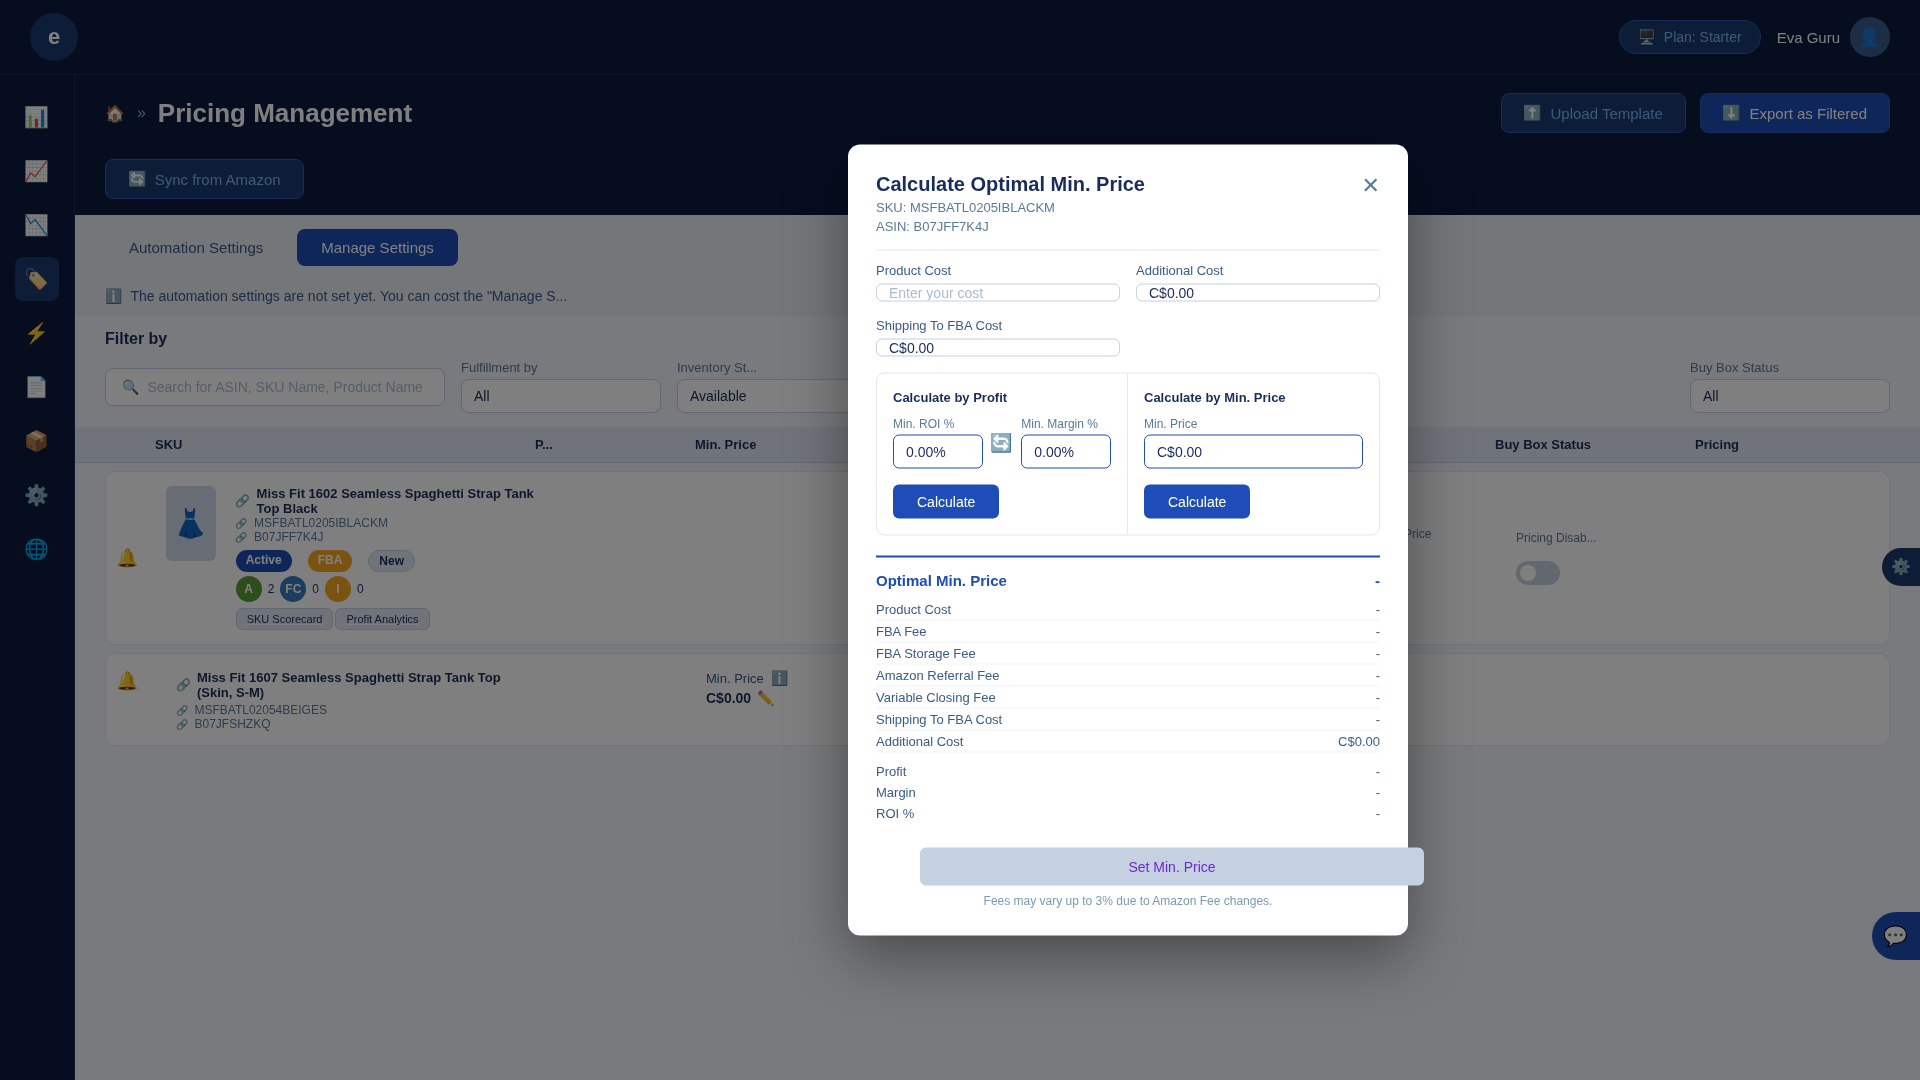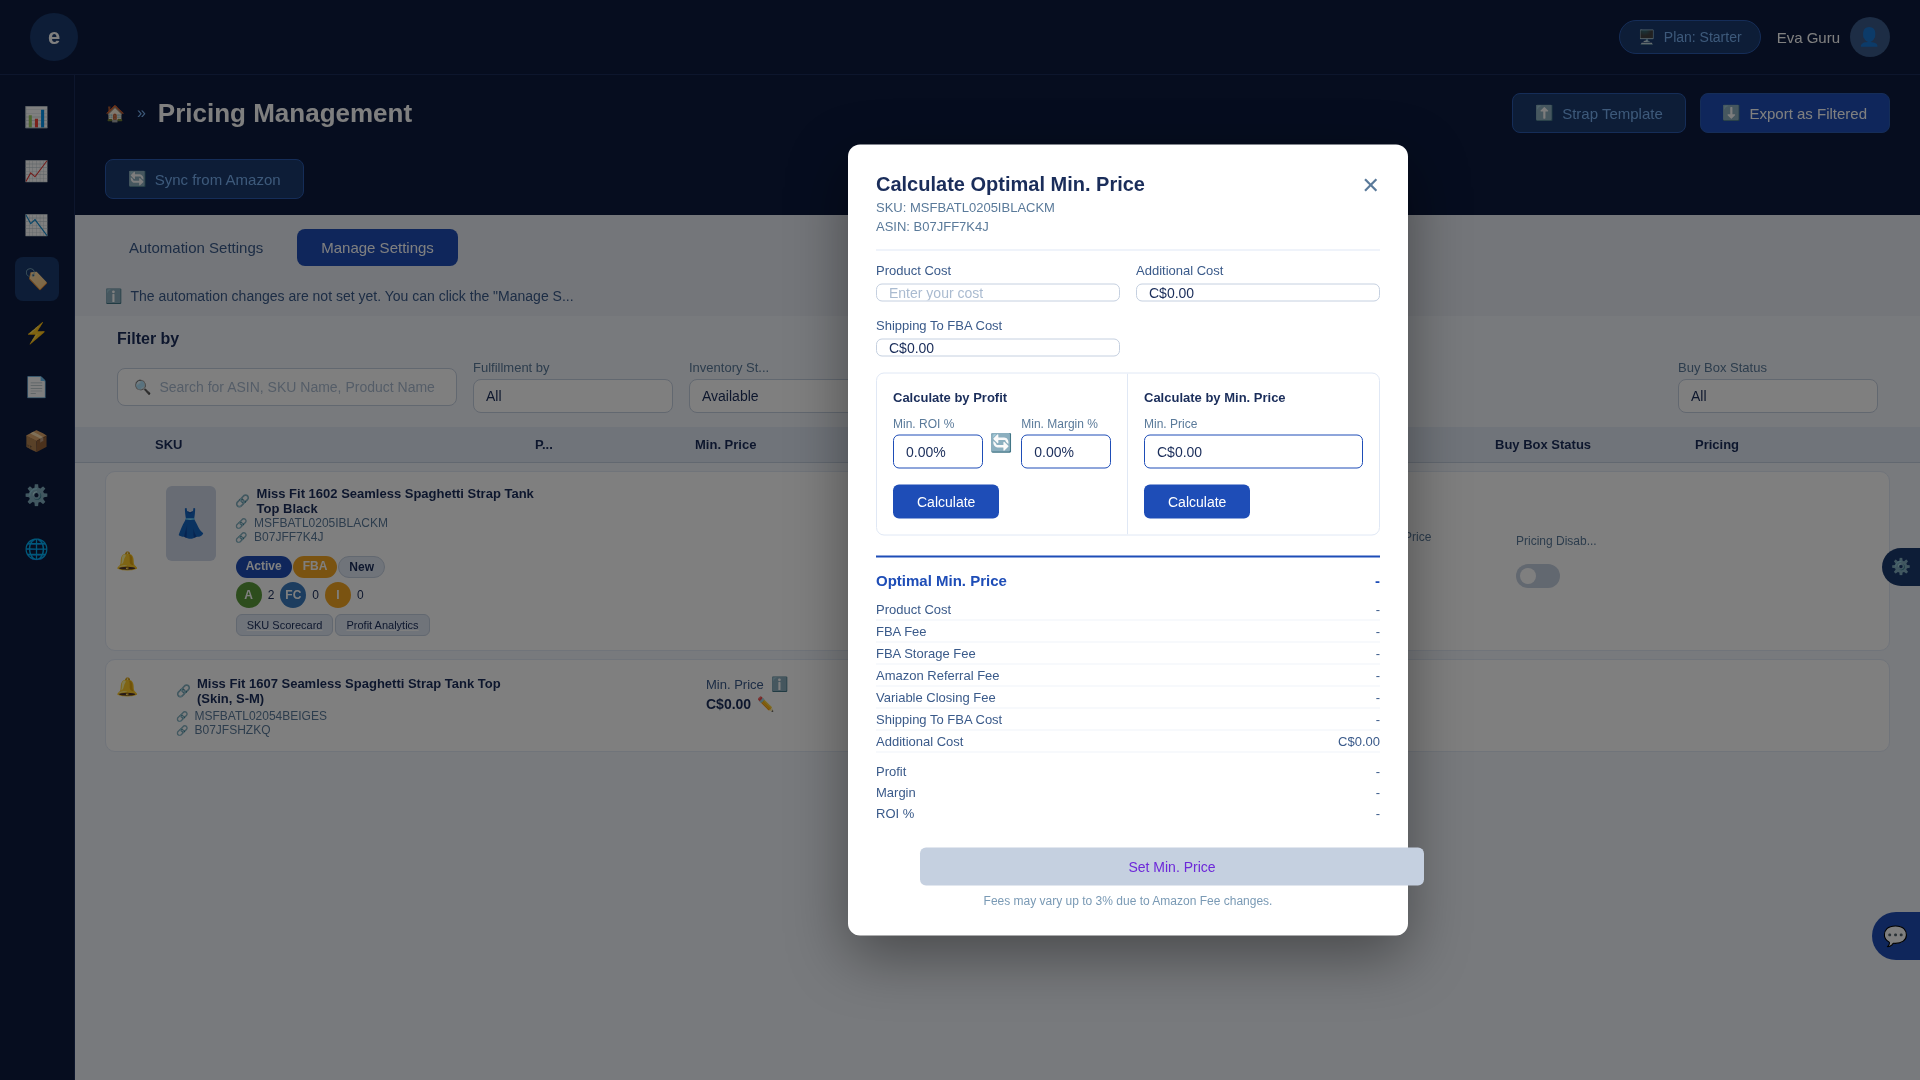--- a/index.html
+++ b/index.html
@@ -153,21 +153,21 @@
       background: #e8edf5;
       padding: 8px 30px 12px;
       font-size: 14px;
       color: #3a5a8a;
       display: flex; align-items: center; gap: 8px;
     }
 
     
     .filter-row {
       background: #f0f4fa;
-      padding: 14px 42px;
+      padding: 14px 30px;
     }
     .filter-title {
       font-size: 16px; font-weight: 600; color: #1a2d5a;
       margin-bottom: 12px;
     }
     .filter-inputs {
       display: flex; gap: 16px; align-items: center;
     }
     .search-box {
       background: #fff;
@@ -225,21 +225,21 @@
     .product-sku { font-size: 12px; color: #5a7a9a; }
     .product-asin { font-size: 12px; color: #5a7a9a; }
     .product-thumb {
       width: 60px; height: 75px;
       background: #e0e8f5;
       border-radius: 6px;
       display: flex; align-items: center; justify-content: center;
       overflow: hidden;
     }
     .product-row-inner { display: flex; gap: 10px; align-items: flex-start; }
-    .status-badges { display: flex; gap: 1px; margin-top: 12px; flex-wrap: wrap; }
+    .status-badges { display: flex; gap: 16px; margin-top: 6px; flex-wrap: wrap; }
     .badge {
       padding: 3px 10px;
       border-radius: 12px;
       font-size: 12px;
       font-weight: 600;
     }
     .badge-active { background: #1e4db7; color: #fff; }
     .badge-fba { background: #f5a623; color: #fff; }
     .badge-new { background: #e0e8f5; color: #1a2d5a; border: 1px solid #c5d0e0; }
     .score-badges { display: flex; gap: 6px; margin-top: 4px; }
@@ -462,21 +462,21 @@
 
   <div class="page-header">
     <div class="page-title-area">
       <span style="color:#7ab3f5;font-size:16px;">🏠</span>
       <span class="breadcrumb-sep">»</span>
       <span class="page-title">Pricing Management</span>
     </div>
     <div class="page-header-actions">
       <button class="btn-action">
         <span>⬆️</span>
-        <span>Strap Template</span>
+        <span>Upload Template</span>
       </button>
       <button class="btn-action primary">
         <span>⬇️</span>
         <span>Export as Filtered</span>
       </button>
     </div>
   </div>
 
   <div class="sub-header">
     <button class="btn-sync">
@@ -485,21 +485,21 @@
     </button>
   </div>
 
   <div class="settings-tabs">
     <button class="tab-btn">Automation Settings</button>
     <button class="tab-btn active">Manage Settings</button>
   </div>
 
   <div class="info-bar">
     <span>ℹ️</span>
-    <span>The automation changes are not set yet. You can click the "Manage S...</span>
+    <span>The automation settings are not set yet. You can cost the "Manage S...</span>
   </div>
 
   <div class="filter-row">
     <div class="filter-title">Filter by</div>
     <div class="filter-inputs">
       <div class="search-box">
         <span>🔍</span>
         <span style="color:#aabbd0;font-size:14px;">Search for ASIN, SKU Name, Product Name</span>
       </div>
       <div class="filter-group">

